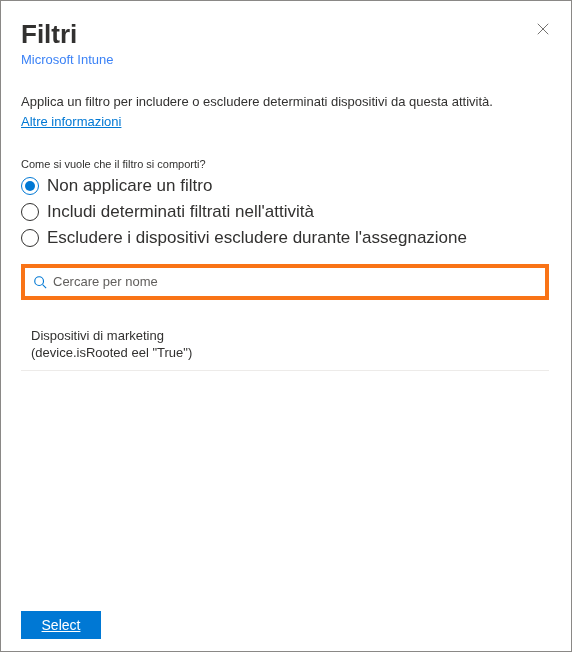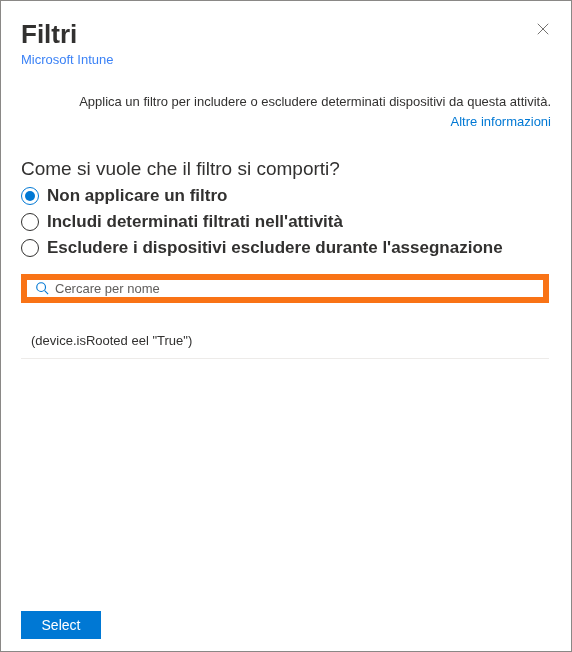--- a/index.html
+++ b/index.html
@@ -50,64 +50,63 @@
     }
     .close-btn svg {
       width: 14px;
       height: 14px;
     }
     .description {
       padding: 18px 20px 0 20px;
       font-size: 13px;
       color: #323130;
       line-height: 1.4;
-      text-align: right;
     }
     .link {
       color: #0078d4;
       font-size: 13px;
       cursor: pointer;
       display: block;
       margin-top: 2px;
+      text-decoration: underline;
     }
     .body {
       flex: 1;
       overflow-y: auto;
       padding: 0 12px 0 20px;
       margin-top: 26px;
       margin-right: 6px;
     }
     .body::-webkit-scrollbar {
       width: 7px;
     }
     .body::-webkit-scrollbar-track {
       background: transparent;
     }
     .body::-webkit-scrollbar-thumb {
       background: #c8c6c4;
       border-radius: 4px;
     }
     .question {
-      font-size: 19px;
+      font-size: 11px;
       color: #323130;
       margin-bottom: 6px;
     }
     .radio-group {
       display: flex;
       flex-direction: column;
       gap: 6px;
     }
     .radio-option {
       display: flex;
       align-items: center;
       gap: 8px;
       cursor: pointer;
       font-size: 17px;
       color: #323130;
-      font-weight: bold;
     }
     .radio-circle {
       width: 18px;
       height: 18px;
       border: 1px solid #323130;
       border-radius: 50%;
       display: flex;
       align-items: center;
       justify-content: center;
       flex-shrink: 0;
@@ -116,22 +115,22 @@
       border-color: #0078d4;
     }
     .radio-dot {
       width: 10px;
       height: 10px;
       background: #0078d4;
       border-radius: 50%;
     }
     .search-box {
       margin-top: 16px;
-      border: 6px solid #f97316;
-      height: 29px;
+      border: 4px solid #f97316;
+      height: 36px;
       display: flex;
       align-items: center;
       padding: 0 8px;
       gap: 6px;
       width: 528px;
     }
     .search-box svg {
       width: 14px;
       height: 14px;
       color: #0078d4;
@@ -175,20 +174,21 @@
     }
     .select-btn {
       background: #0078d4;
       color: #fff;
       border: none;
       padding: 6px 20px;
       font-size: 14px;
       font-family: inherit;
       cursor: pointer;
       min-width: 80px;
+      text-decoration: underline;
     }
   </style>
 </head>
 <body>
 
 <div class="panel">
 
   <div class="header">
     <div class="title">Filtri</div>
     <div class="subtitle">Microsoft Intune</div>
@@ -228,20 +228,21 @@
     <div class="search-box">
       <svg viewBox="0 0 16 16" fill="none" stroke="currentColor" stroke-width="1.3">
         <circle cx="7" cy="7" r="5"></circle>
         <line x1="11" y1="11" x2="15" y2="15"></line>
       </svg>
       <input class="search-input" type="text" placeholder="Cercare per nome" style="">
     </div>
 
     <div class="list">
       <div class="list-item">
+        <div class="list-item-title">Dispositivi di marketing</div>
         <div class="list-item-sub">(device.isRooted eel "True")</div>
       </div>
     </div>
 
     <div class="spacer"></div>
   </div>
 
   <div class="footer">
     <button class="select-btn">Select</button>
   </div>

